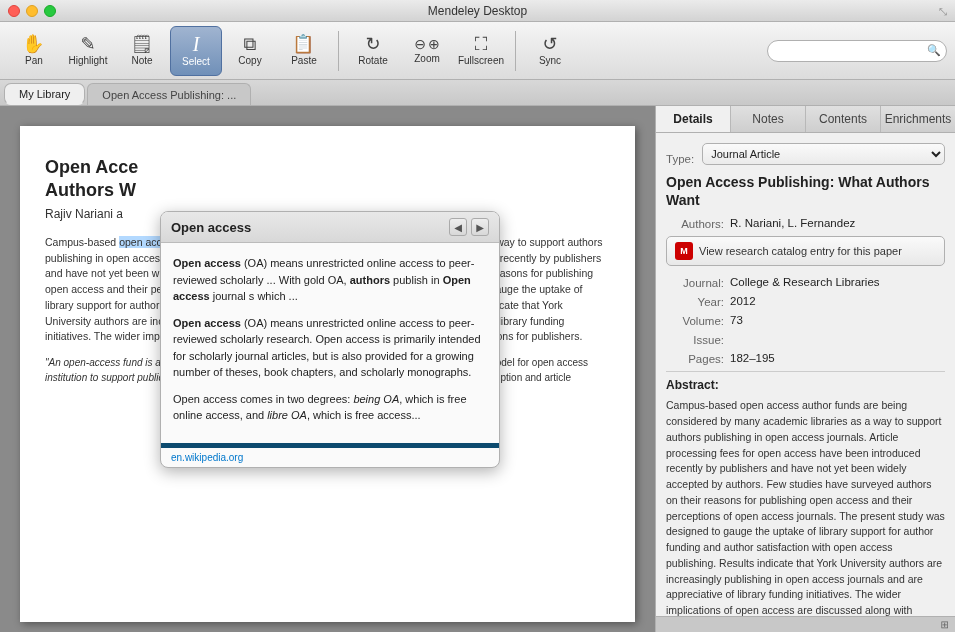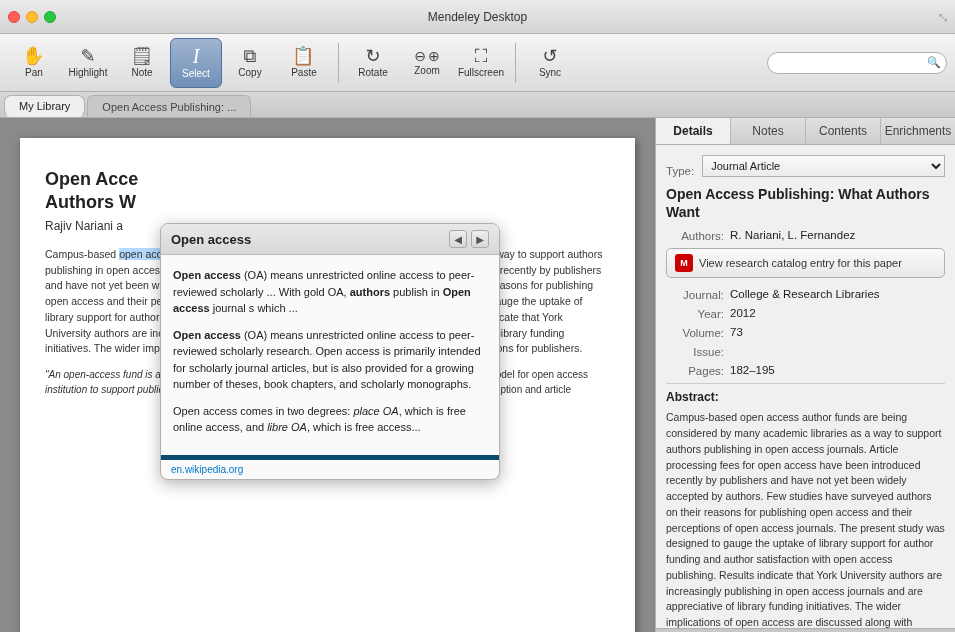--- a/index.html
+++ b/index.html
@@ -7,21 +7,21 @@
       font-family: -apple-system, 'Helvetica Neue', Arial, sans-serif;
       font-size: 12px;
       background: #c0c0c0;
       width: 955px;
       height: 632px;
       overflow: hidden;
     }
 
     
     .title-bar {
-      height: 34px;
+      height: 22px;
       background: linear-gradient(to bottom, #ebebeb, #d3d3d3);
       border-bottom: 1px solid #b0b0b0;
       display: flex;
       align-items: center;
       justify-content: center;
       position: relative;
       user-select: none;
     }
     .title-bar-buttons {
       position: absolute;
@@ -340,21 +340,21 @@
       margin-bottom: 8px;
     }
     .type-label {
       font-size: 11.5px;
       color: #666;
       margin-right: 8px;
     }
     .type-select {
       flex: 1;
       height: 22px;
-      border-radius: 0;
+      border-radius: 5px;
       border: 1px solid #b0b0b0;
       background: linear-gradient(to bottom, #fafafa, #ebebeb);
       font-size: 11px;
       padding: 0 4px;
       color: #222;
       cursor: pointer;
     }
 
     .paper-title {
       font-size: 14px;
@@ -558,21 +558,21 @@
         </div>
       </div>
       <div class="popup-content">
         <div class="popup-entry">
           <p><span class="kw">Open access</span> (OA) means unrestricted online access to peer-reviewed scholarly ... With gold OA, <strong>authors</strong> publish in <span class="kw">Open access</span> journal s which ...</p>
         </div>
         <div class="popup-entry">
           <p><span class="kw">Open access</span> (OA) means unrestricted online access to peer-reviewed scholarly research. Open access is primarily intended for scholarly journal articles, but is also provided for a growing number of theses, book chapters, and scholarly monographs.</p>
         </div>
         <div class="popup-entry">
-          <p>Open access comes in two degrees: <span class="italic">place OA</span>, which is free online access, and <span class="italic">libre OA</span>, which is free access...</p>
+          <p>Open access comes in two degrees: <span class="italic">being OA</span>, which is free online access, and <span class="italic">libre OA</span>, which is free access...</p>
         </div>
       </div>
       <div class="popup-footer">en.wikipedia.org</div>
     </div>
   </div>
 
   <div class="right-panel">
     <div class="right-panel-tabs">
       <div class="right-tab active">
         <span>Details</span>

